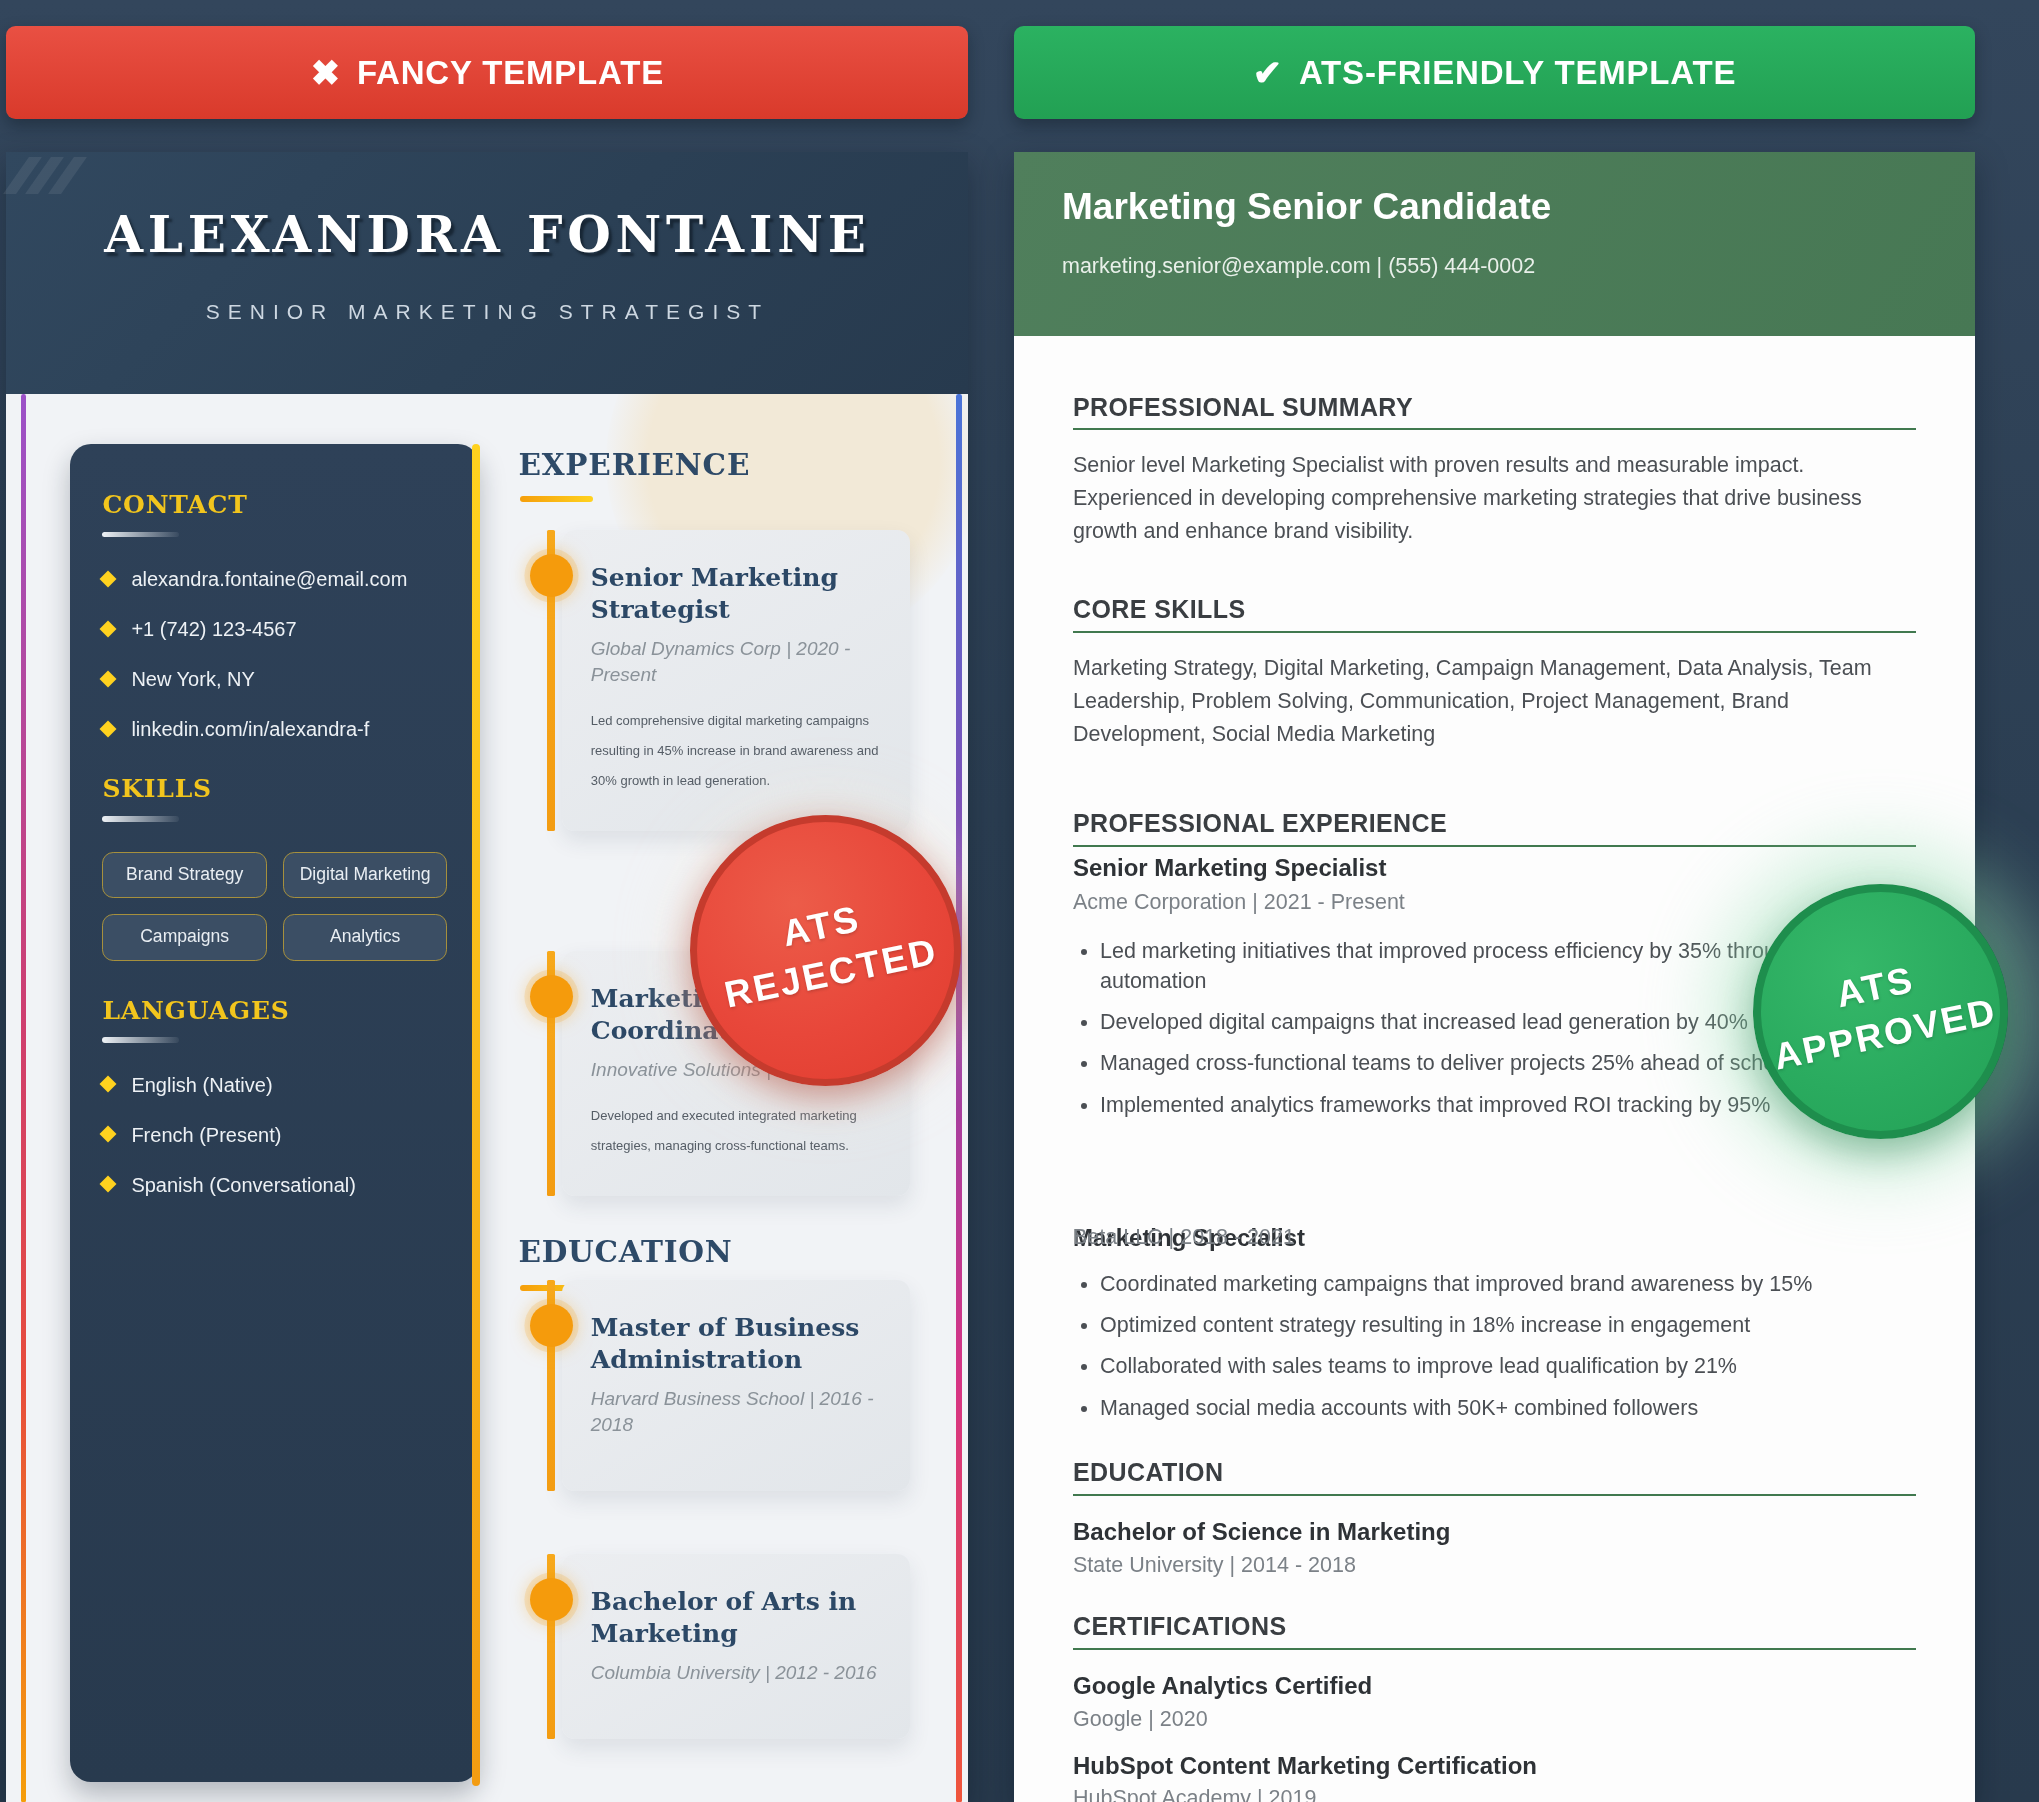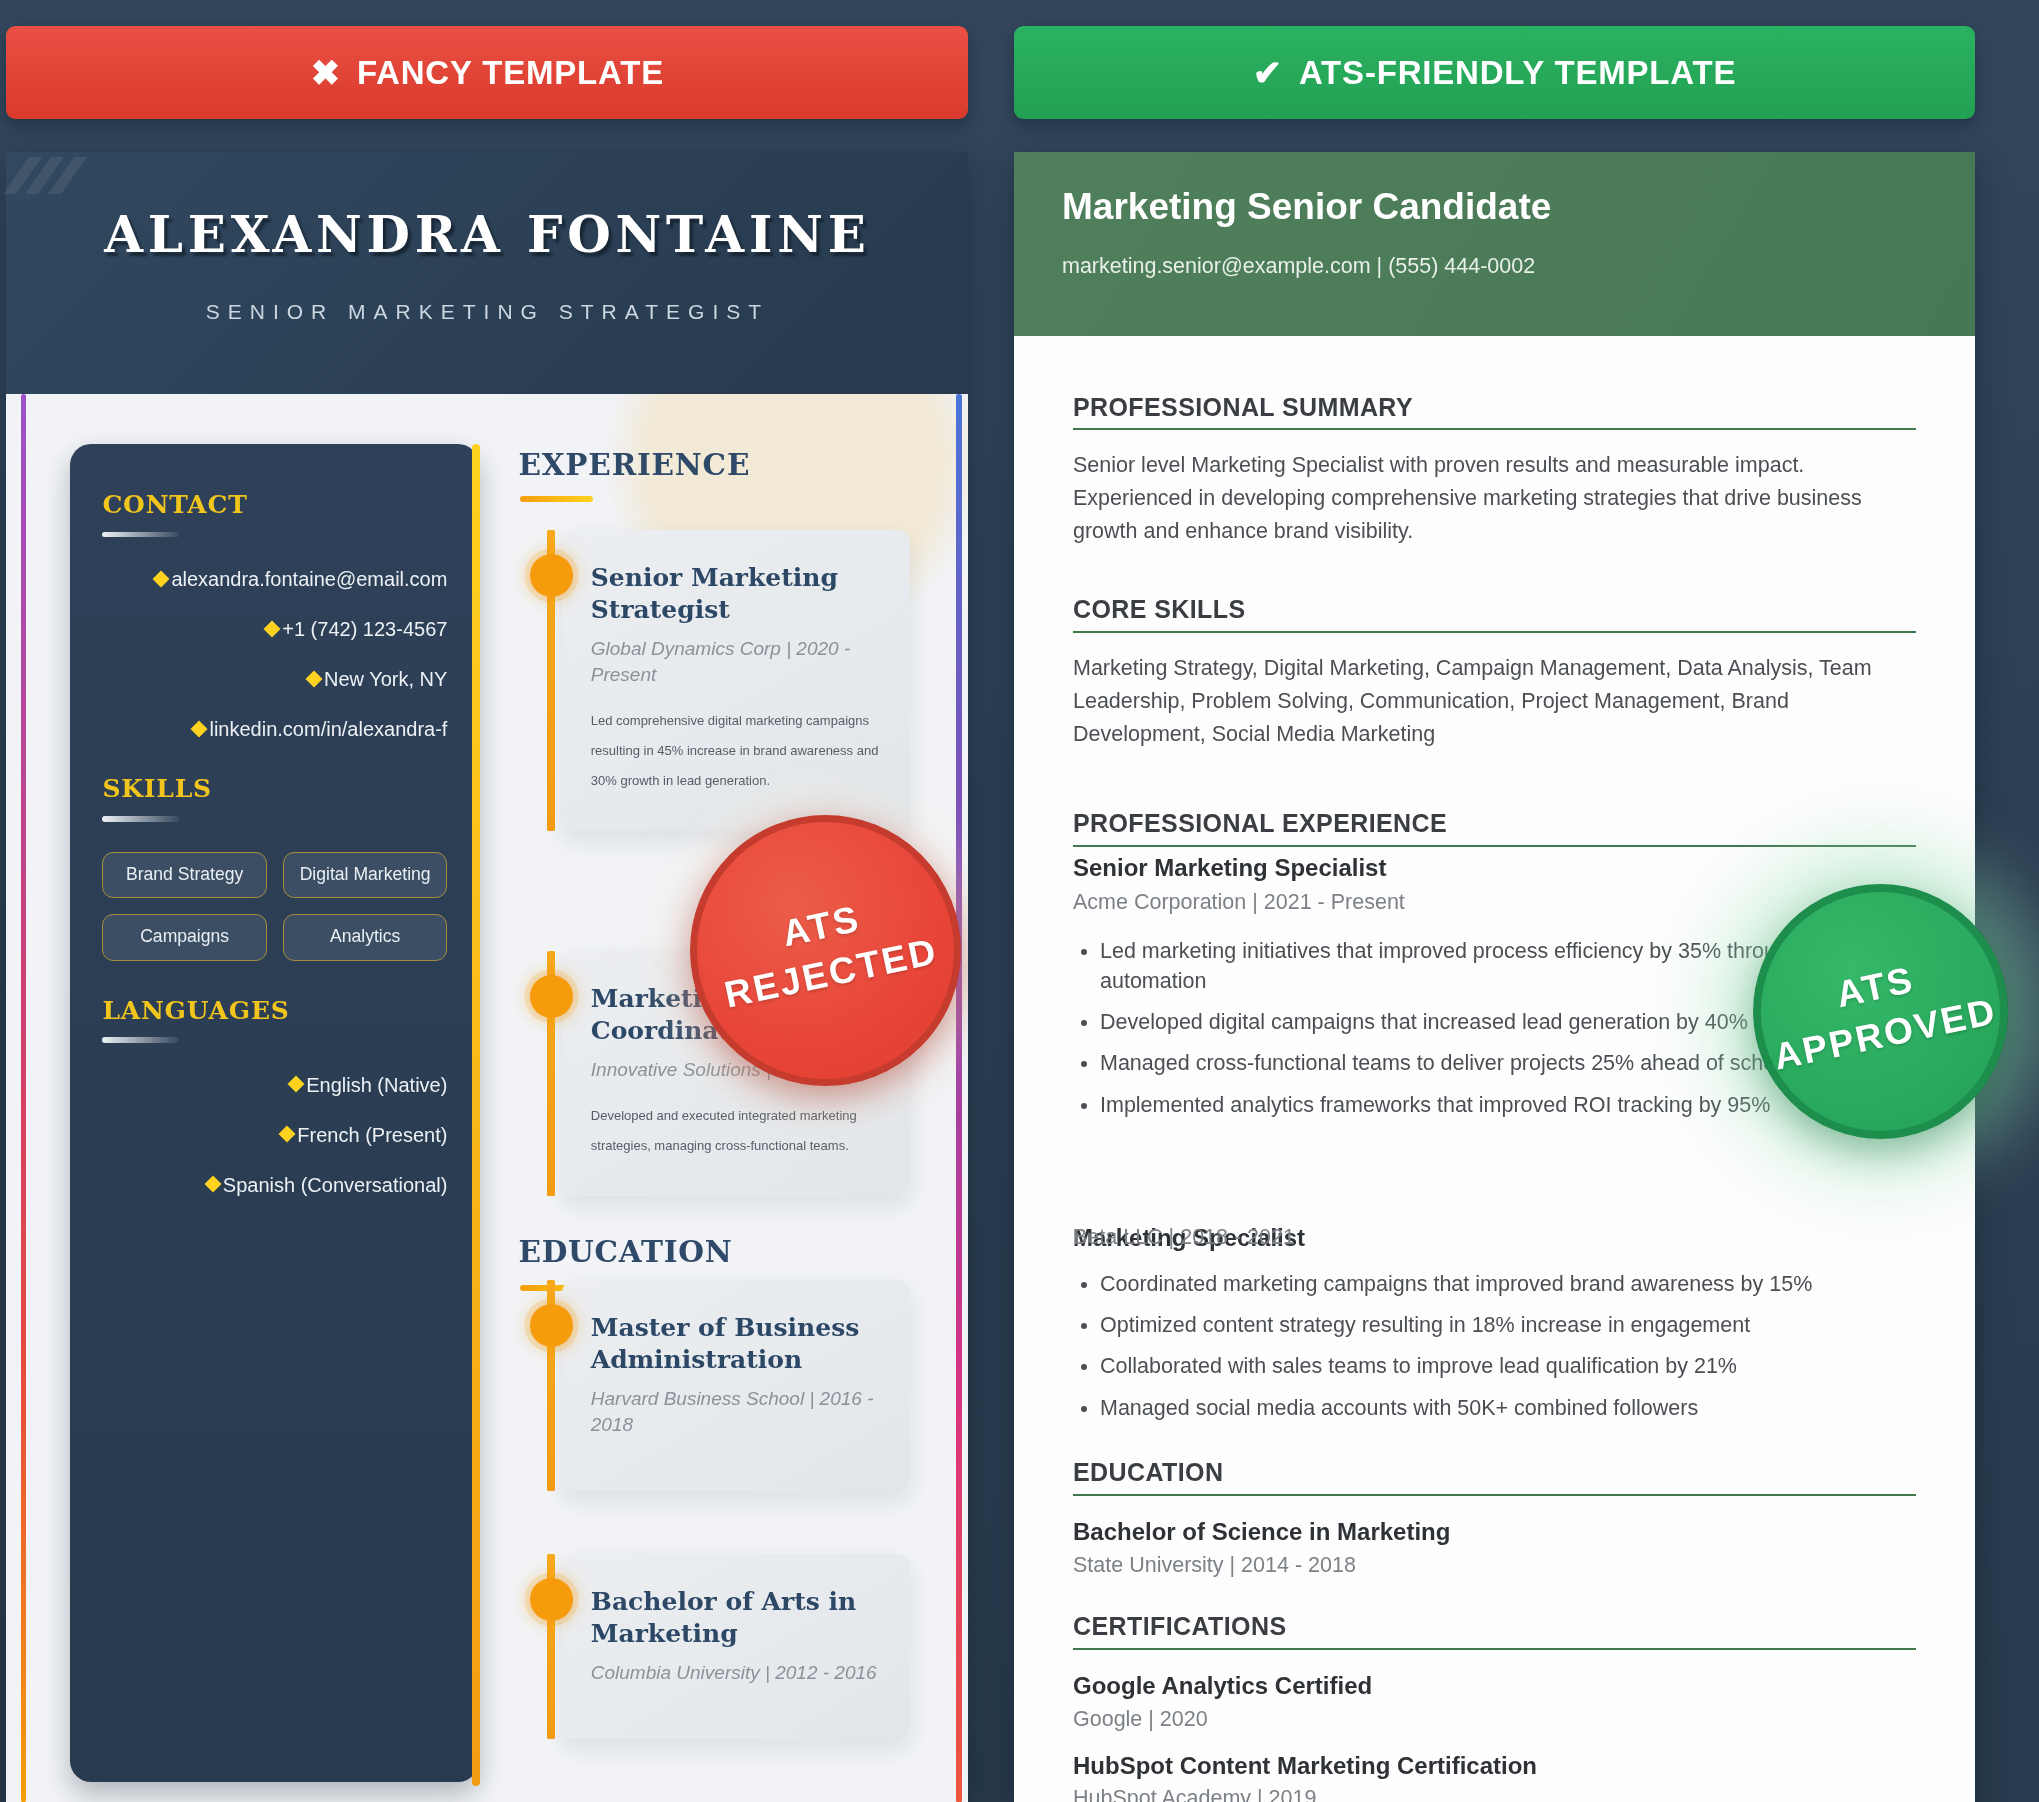--- a/index.html
+++ b/index.html
@@ -45,22 +45,22 @@
   
   .sidebar { position:absolute; left:64px; top:50px; width:409px; height:1338px;
              background:linear-gradient(180deg,#2e4158,#283a4e);
              border-radius:21px; padding:46px 32px; box-shadow:0 12.8px 27px rgba(18,30,44,.28); }
   .sidebar-accent { position:absolute; left:466px; top:50px; width:7.2px; height:1342px;
                     border-radius:4.8px; background:linear-gradient(180deg,#ffd21f,#f39c12); }
   .sb-h { font-family:"DejaVu Serif","Liberation Serif",serif; font-weight:bold;
           font-size:25px; letter-spacing:0.8px; color:#f2c51d; margin-bottom:12.8px; }
   .sb-rule { width:77px; height:5.6px; border-radius:3.2px; margin-bottom:30px;
              background:linear-gradient(90deg,#eef2f6 0%,rgba(238,242,246,.06) 100%); }
-  .sb-item { display:flex; align-items:flex-start; gap:4px; margin-bottom:25px;
-             color:#edf1f5; font-size:20px; line-height:1.25;justify-content:flex-end; }
+  .sb-item { display:flex; align-items:flex-start; gap:17px; margin-bottom:25px;
+             color:#edf1f5; font-size:20px; line-height:1.25; }
   .diamond { width:12px; height:12px; background:#ffd21f; transform:rotate(45deg);
              flex-shrink:0; margin-top:5.6px; }
   .chips { display:grid; grid-template-columns:1fr 1fr; gap:16px 16px; margin-bottom:11.2px; }
   .chip { background:#3b4e64; border:1.6px solid #a6903d; border-radius:11.2px;
           min-height:45px; padding:11.2px 8px; display:flex; align-items:center; justify-content:center;
           text-align:center; font-size:17.6px; color:#e9eef3; line-height:1.25; }
   .mt40 { margin-top:32px; } .mt44 { margin-top:35px; }
 
   
   .m-h { position:absolute; left:512px; font-family:"DejaVu Serif","Liberation Serif",serif;

